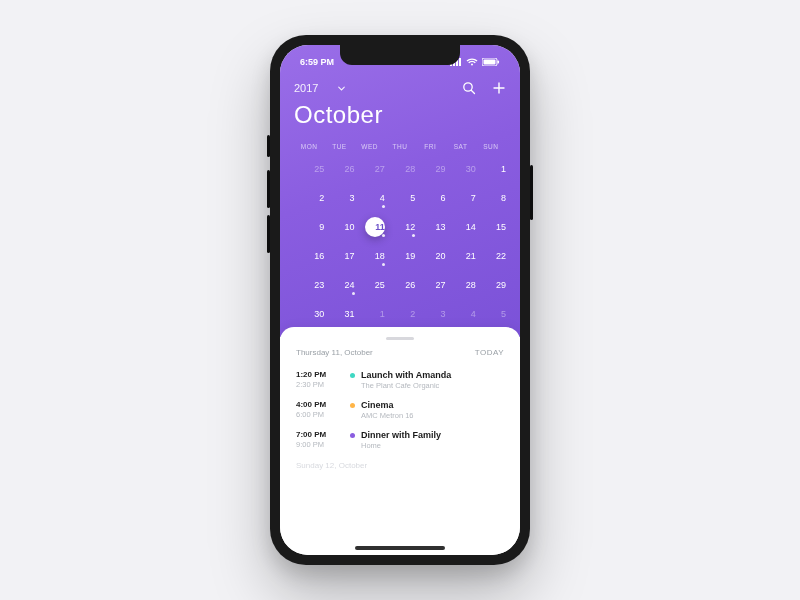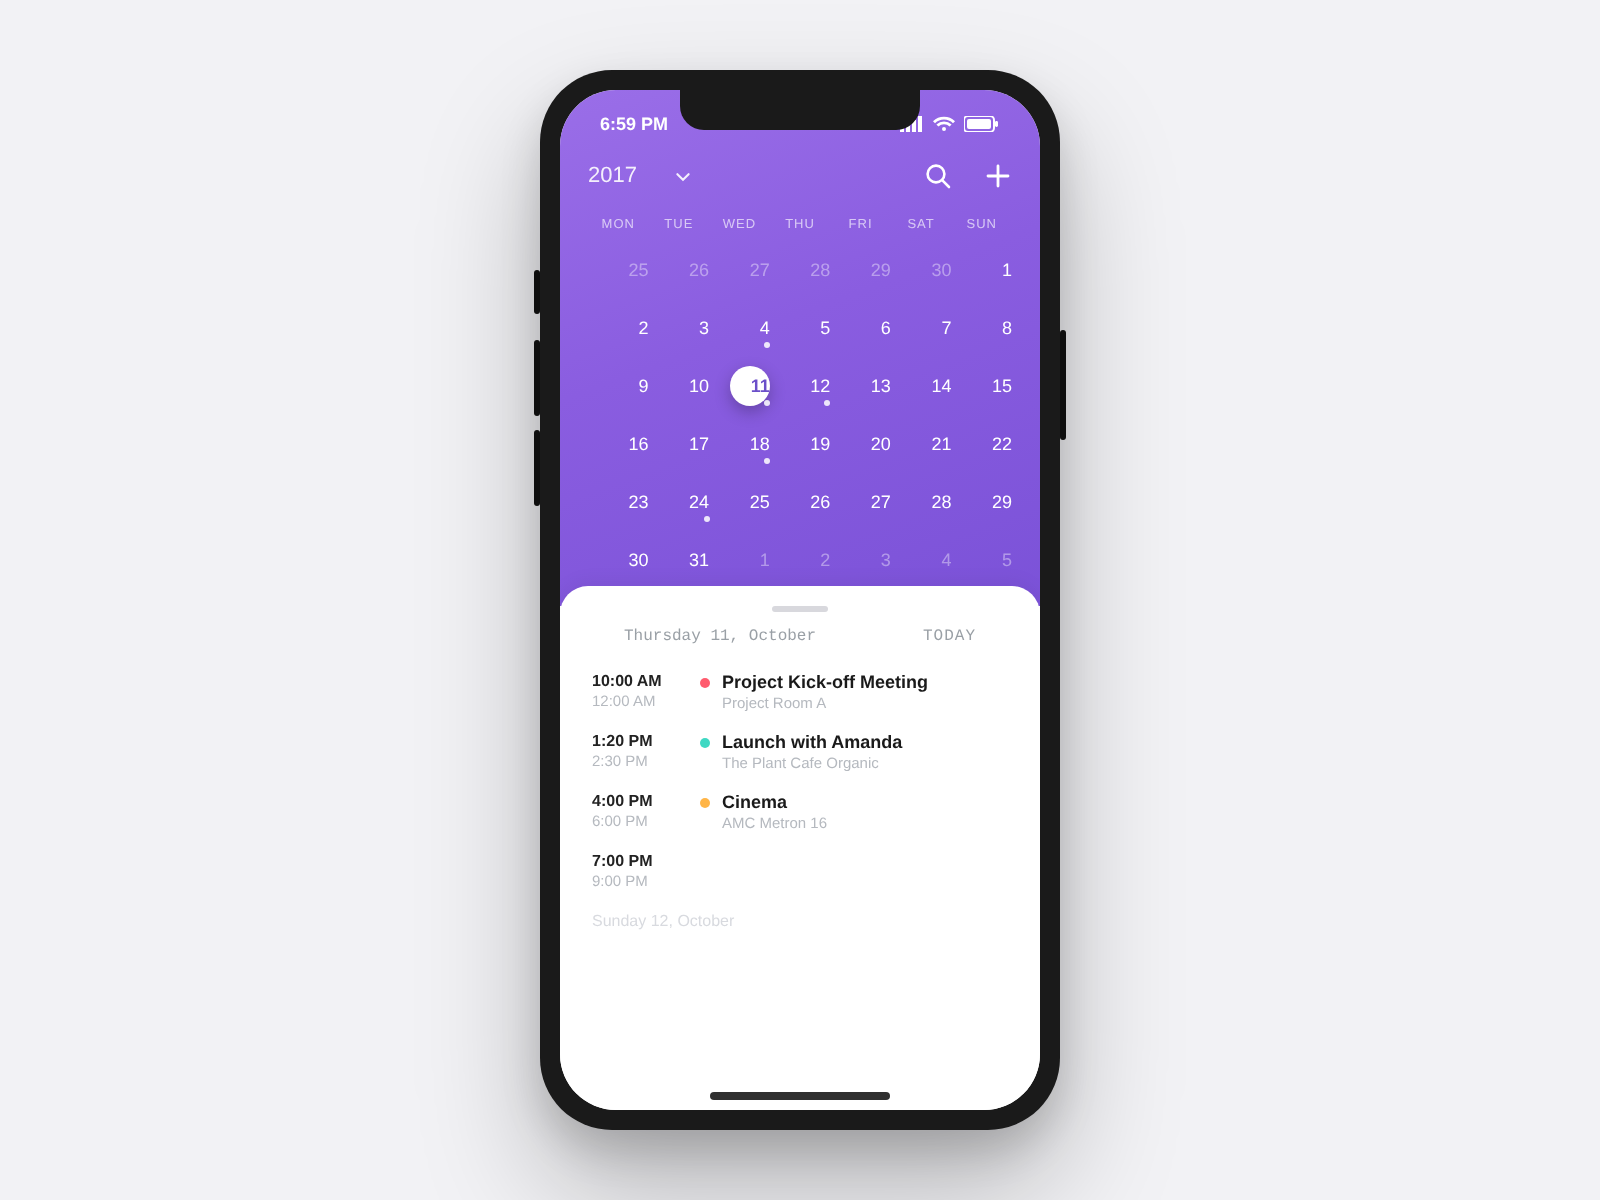--- a/index.html
+++ b/index.html
@@ -92,21 +92,21 @@
     margin-top: -10px; padding: 8px 0 0;
     box-shadow: 0 -2px 10px rgba(0,0,0,0.05);
     position: relative; overflow: hidden;
   }
   .handle {
     width: 28px; height: 3px; background: #d8d8dd; border-radius: 2px;
     margin: 2px auto 6px;
   }
   .list-header {
     display: flex; justify-content: space-between; align-items: center;
-    padding: 2px 32px 8px; font-size: 8px; color: #9aa0a6; font-family: Liberation Mono, monospace;
+    padding: 2px 16px 8px; font-size: 8px; color: #9aa0a6;
   }
   .list-header .today { letter-spacing: .5px; }
   .events { padding: 0 16px; }
   .event {
     display: flex; gap: 10px; padding: 5px 0;
   }
   .times { width: 44px; flex: 0 0 44px; }
   .times .t1 { font-size: 8px; color: #222; font-weight: 600; }
   .times .t2 { font-size: 7.5px; color: #b5b9bf; margin-top: 1px; }
   .ev-body { flex: 1; }
@@ -176,20 +176,21 @@
           </span>
           <span class="icon-btn">
             <svg width="14" height="14" viewBox="0 0 14 14">
                 <line x1="7" y1="2" x2="7" y2="12" stroke="#fff" stroke-width="1.4" stroke-linecap="round"></line>
                 <line x1="2" y1="7" x2="12" y2="7" stroke="#fff" stroke-width="1.4" stroke-linecap="round"></line>
               </svg>
           </span>
         </div>
       </div>
 
+      <div class="month-title">October</div>
 
       <div class="weekdays" id="weekdays">
           <div>MON</div>
           <div>TUE</div>
           <div>WED</div>
           <div>THU</div>
           <div>FRI</div>
           <div>SAT</div>
           <div>SUN</div>
         </div>
@@ -331,33 +332,20 @@
 
     <div class="bottom">
       <div class="handle"></div>
       <div class="list-header">
         <span>Thursday 11, October</span>
         <span class="today">TODAY</span>
       </div>
       <div class="events" id="events">
           <div class="event">
             <div class="times">
-              <div class="t1">10:00 AM</div>
-              <div class="t2">12:00 AM</div>
-            </div>
-            <div class="ev-body">
-              <div class="ev-title-row">
-                <span class="ev-dot" style="background:#ff5b6e"></span>
-                <span class="ev-title">Project Kick-off Meeting</span>
-              </div>
-              <div class="ev-sub">Project Room A</div>
-            </div>
-          </div>
-          <div class="event">
-            <div class="times">
               <div class="t1">1:20 PM</div>
               <div class="t2">2:30 PM</div>
             </div>
             <div class="ev-body">
               <div class="ev-title-row">
                 <span class="ev-dot" style="background:#3fd8c3"></span>
                 <span class="ev-title">Launch with Amanda</span>
               </div>
               <div class="ev-sub">The Plant Cafe Organic</div>
             </div>
@@ -373,19 +361,26 @@
                 <span class="ev-title">Cinema</span>
               </div>
               <div class="ev-sub">AMC Metron 16</div>
             </div>
           </div>
           <div class="event">
             <div class="times">
               <div class="t1">7:00 PM</div>
               <div class="t2">9:00 PM</div>
             </div>
+            <div class="ev-body">
+              <div class="ev-title-row">
+                <span class="ev-dot" style="background:#8a5de0"></span>
+                <span class="ev-title">Dinner with Family</span>
+              </div>
+              <div class="ev-sub">Home</div>
+            </div>
           </div>
         </div>
       <div class="next-day">Sunday 12, October</div>
       <div class="home-ind"></div>
     </div>
   </div>
 </div>
 
 </body></html>

